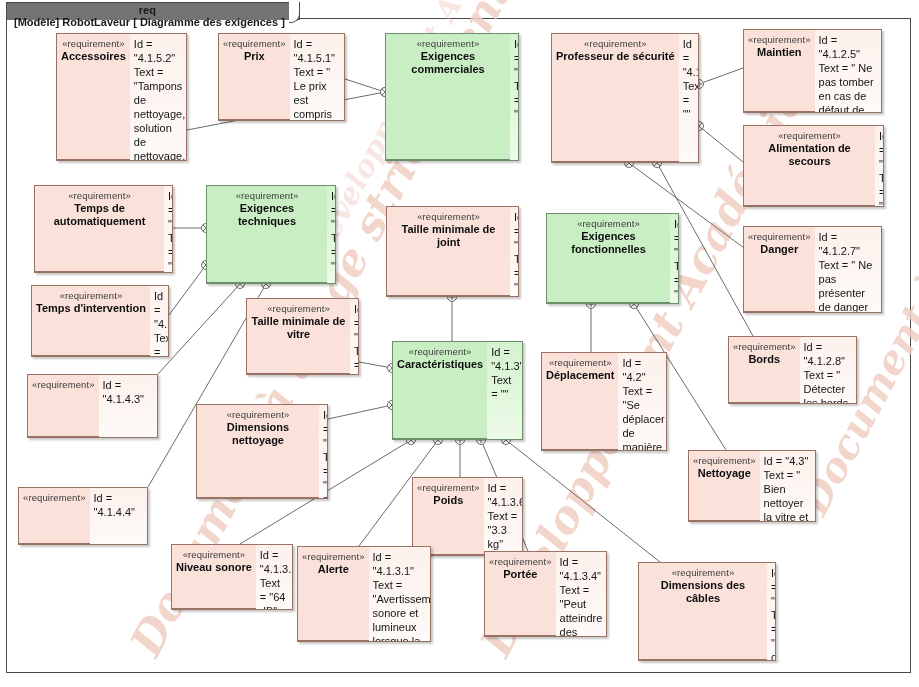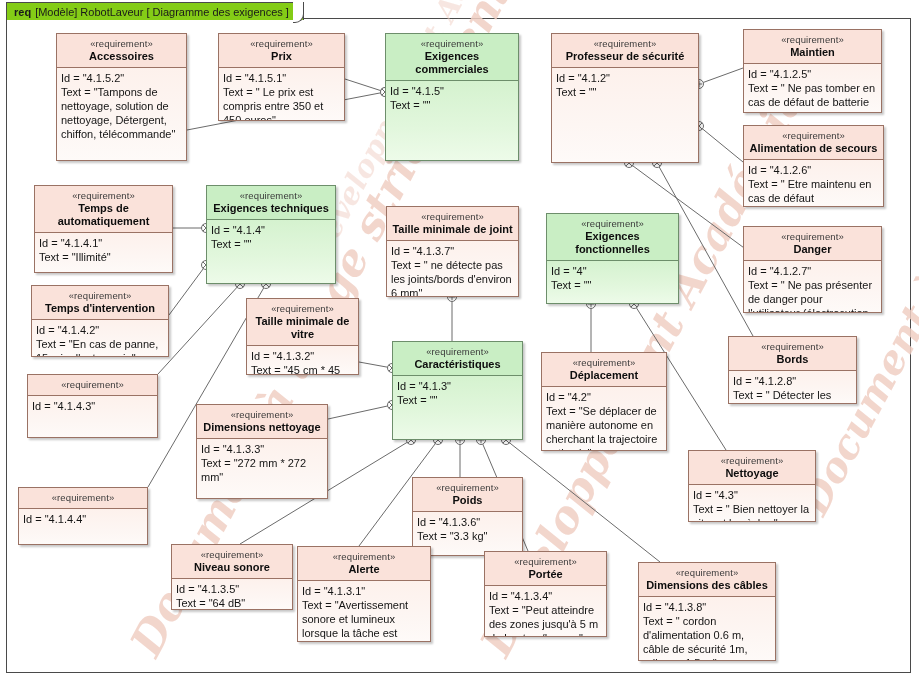--- a/index.html
+++ b/index.html
@@ -9,28 +9,28 @@
     overflow:hidden;
   }
   
   #frame{
     position:absolute;left:6px;top:18px;width:905px;height:655px;
     border:1px solid #4a4a4a;background:transparent;box-sizing:border-box;
   }
   
   #hdr-tab{
     position:absolute;left:6px;top:2px;height:18px;
-    border:1px solid #4a4a4a;border-bottom:none;background:#84cc16;
+    border:1px solid #4a4a4a;border-bottom:none;background:#737373;
     box-sizing:border-box;padding:1px 14px 0 7px;
     border-top-right-radius:2px;
     display:flex;align-items:center;white-space:nowrap;
-    font-size:11px;color:#1a1a1a;z-index:40;
+    font-size:11px;color:#1a1a1a;z-index:40;flex-direction:column;
   }
   #hdr-tab .kw{font-weight:bold;margin-right:4px;}
-  #hdr-tab .rest{font-weight:normal;}
+  #hdr-tab .rest{font-weight:bold;}
   #hdr-tab:after{
     content:"";position:absolute;right:-1px;top:-1px;width:10px;height:20px;
     border-right:1px solid #4a4a4a;border-bottom:1px solid #4a4a4a;
     border-bottom-right-radius:9px;background:#fff;
   }
 
   
   #watermark{
     position:absolute;left:0;top:0;width:919px;height:687px;
     pointer-events:none;z-index:1;overflow:hidden;
@@ -47,21 +47,21 @@
   #wires{position:absolute;left:0;top:0;width:919px;height:687px;z-index:5;}
   #wires line,#wires path{stroke:#6b6b6b;stroke-width:1;fill:none;}
   .anchor-c{fill:#ffffff;stroke:#6b6b6b;stroke-width:1;}
   .anchor-m{stroke:#6b6b6b;stroke-width:1;}
 
   
   .req{
     position:absolute;z-index:10;box-sizing:border-box;
     border:1px solid #8a6a5c;
     box-shadow:2px 2px 2px rgba(0,0,0,.22);
-    display:flex;flex-direction:column;
+    display:flex;flex-direction:row;
     font-size:11px;color:#141414;
   }
   .req .hd{
     box-sizing:border-box;border-bottom:1px solid #8a6a5c;
     padding:3px 4px 4px;text-align:center;line-height:13px;
   }
   .req .st{display:block;font-size:9.5px;color:#3a3a3a;letter-spacing:.1px;}
   .req .nm{display:block;font-weight:bold;font-size:11px;color:#0d0d0d;}
   .req .bd{
     box-sizing:border-box;flex:1;padding:3px 4px;line-height:14px;

